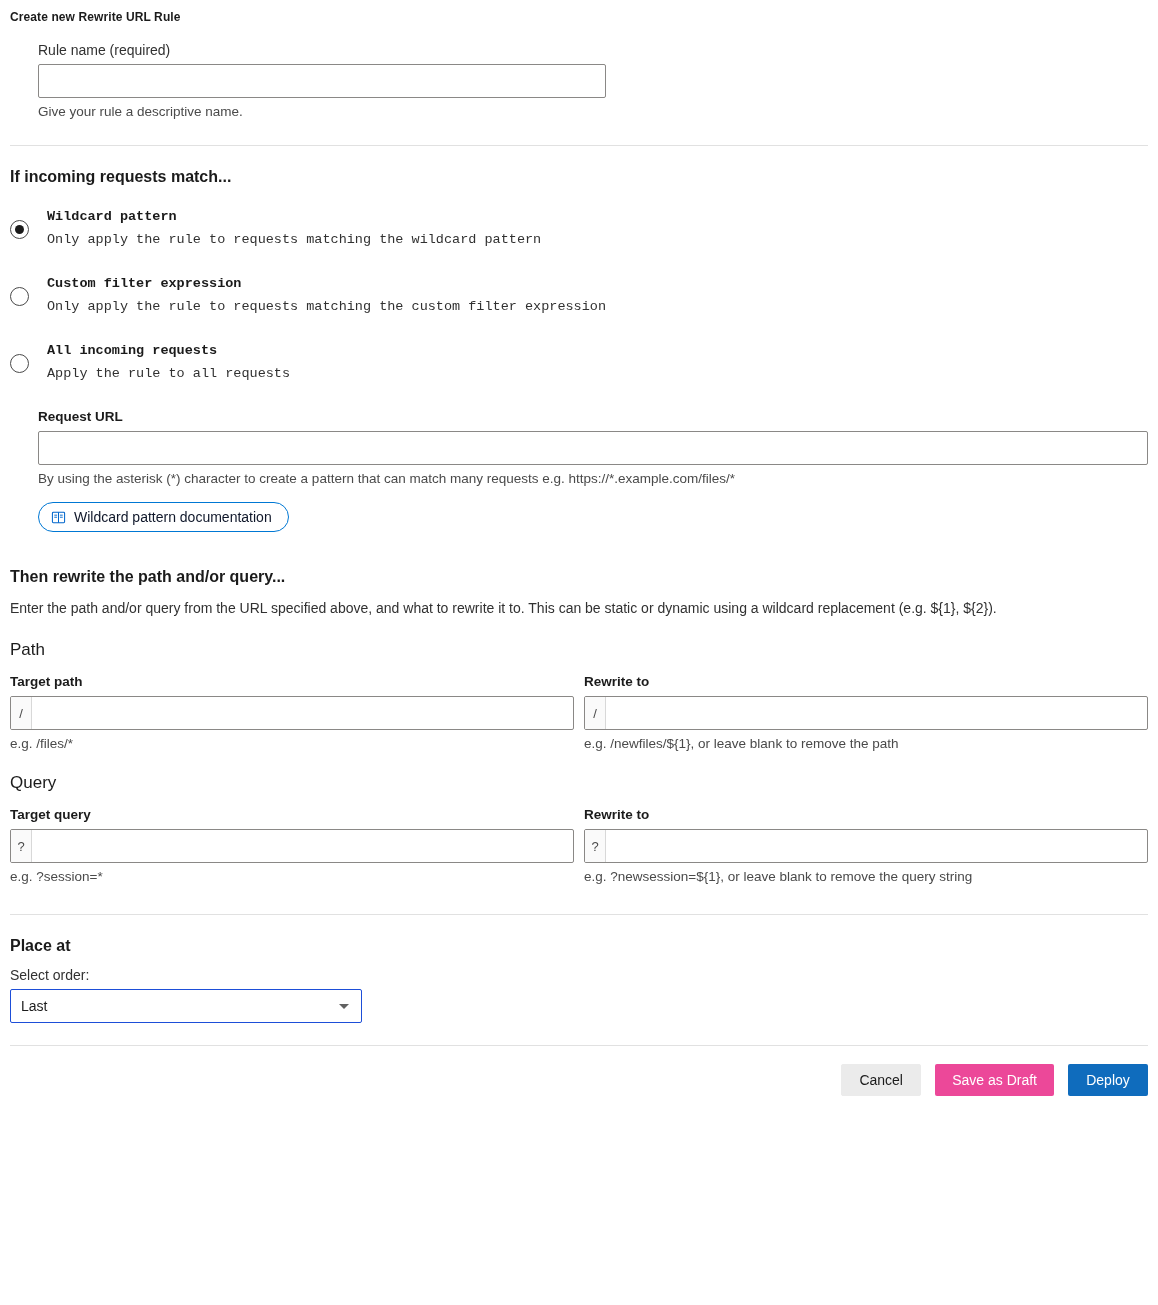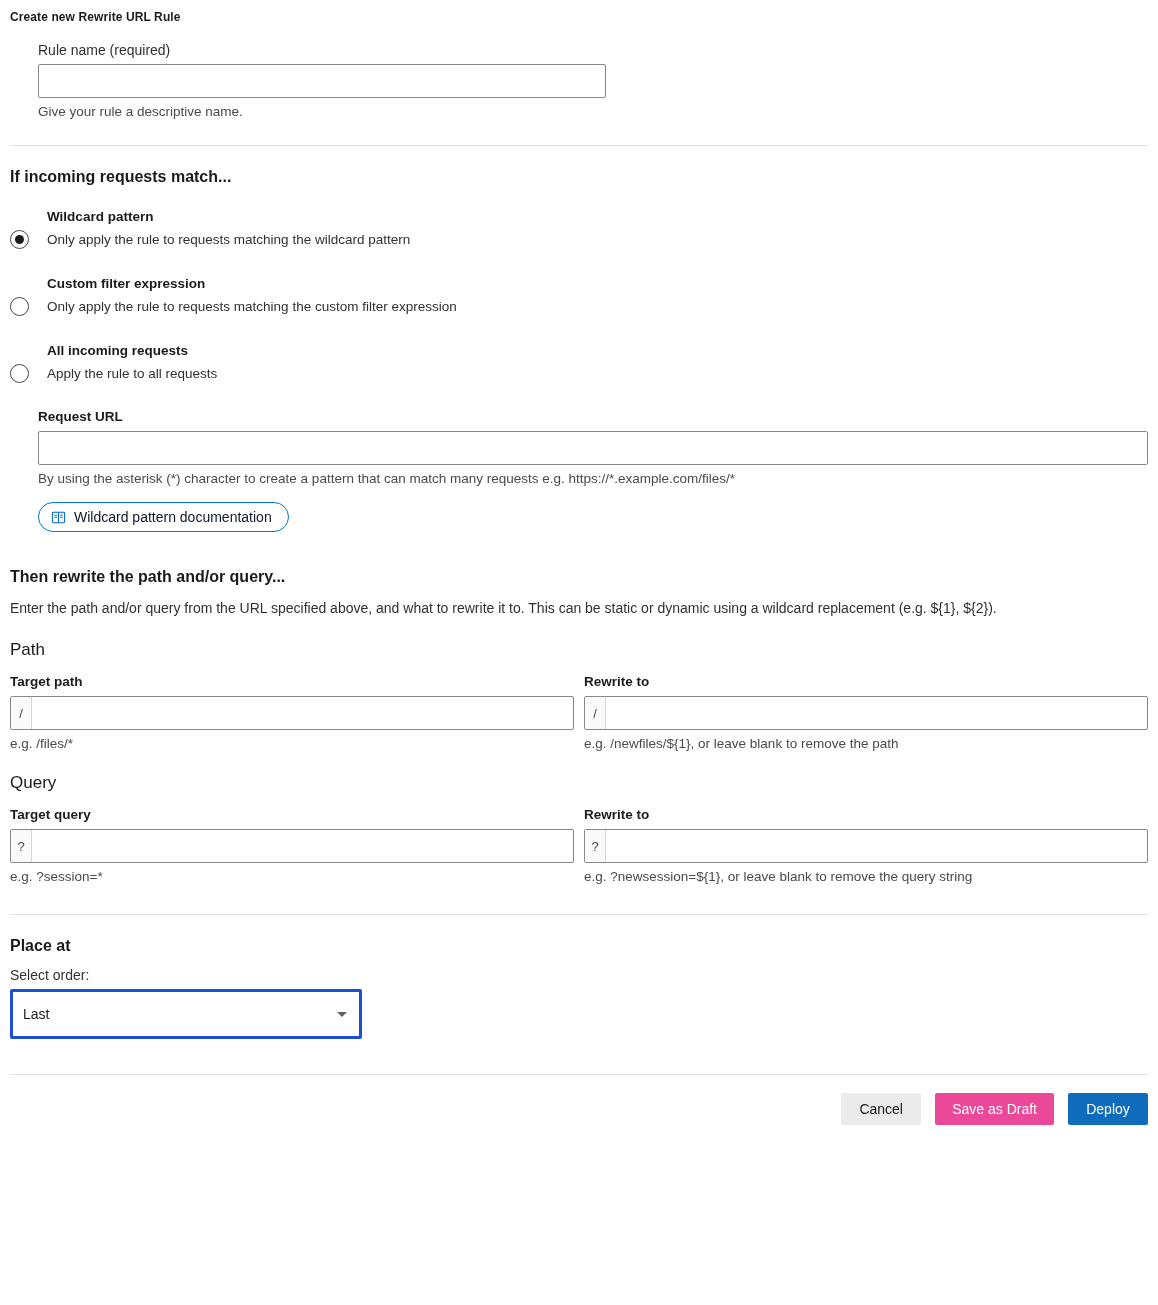--- a/index.html
+++ b/index.html
@@ -59,22 +59,23 @@
   }
   h2.section-title {
     font-size: 16px;
     font-weight: bold;
     color: #1b1b1b;
     margin: 0 0 22px 0;
   }
   .radio-group { margin-bottom: 6px; }
   .radio-row {
     display: flex;
-    align-items: flex-end;
+    align-items: center;
     margin-bottom: 26px;
+    font-family: Liberation Mono, monospace;
   }
   .radio-mark {
     width: 19px;
     height: 19px;
     border-radius: 50%;
     border: 1px solid #4a4a4a;
     background: #fff;
     flex: 0 0 auto;
     margin-right: 18px;
     margin-top: 1px;
@@ -177,22 +178,22 @@
     outline: none;
     flex: 1 1 auto;
     font-family: "Liberation Sans", sans-serif;
     font-size: 14px;
     padding: 4px 8px;
     color: #1b1b1b;
     background: transparent;
   }
   .select-wrap {
     width: 352px;
-    height: 50px;
-    border: 3px solid #1d4ed8;
+    height: 34px;
+    border: 1px solid #1d4ed8;
     border-radius: 2px;
     background: #fff;
     display: flex;
     align-items: center;
     padding: 0 6px 0 10px;
     position: relative;
     cursor: pointer;
   }
   .select-value {
     flex: 1 1 auto;
@@ -200,21 +201,21 @@
     color: #1b1b1b;
   }
   .caret {
     width: 0; height: 0;
     border-left: 5px solid transparent;
     border-right: 5px solid transparent;
     border-top: 5px solid #616161;
     margin-right: 6px;
   }
   .footer {
-    margin-top: 35px;
+    margin-top: 22px;
     border-top: 1px solid #e1e1e1;
     padding: 18px 0 14px 0;
     display: flex;
     justify-content: flex-end;
     gap: 14px;
   }
   button.btn {
     font-family: "Liberation Sans", sans-serif;
     font-size: 14px;
     height: 32px;

